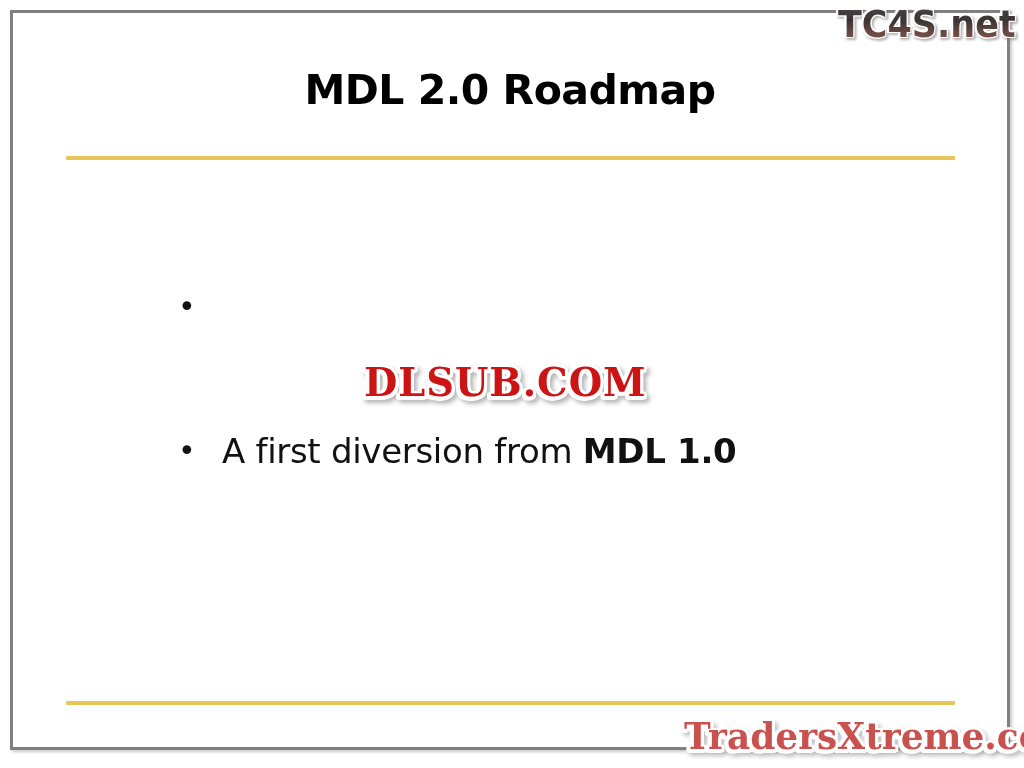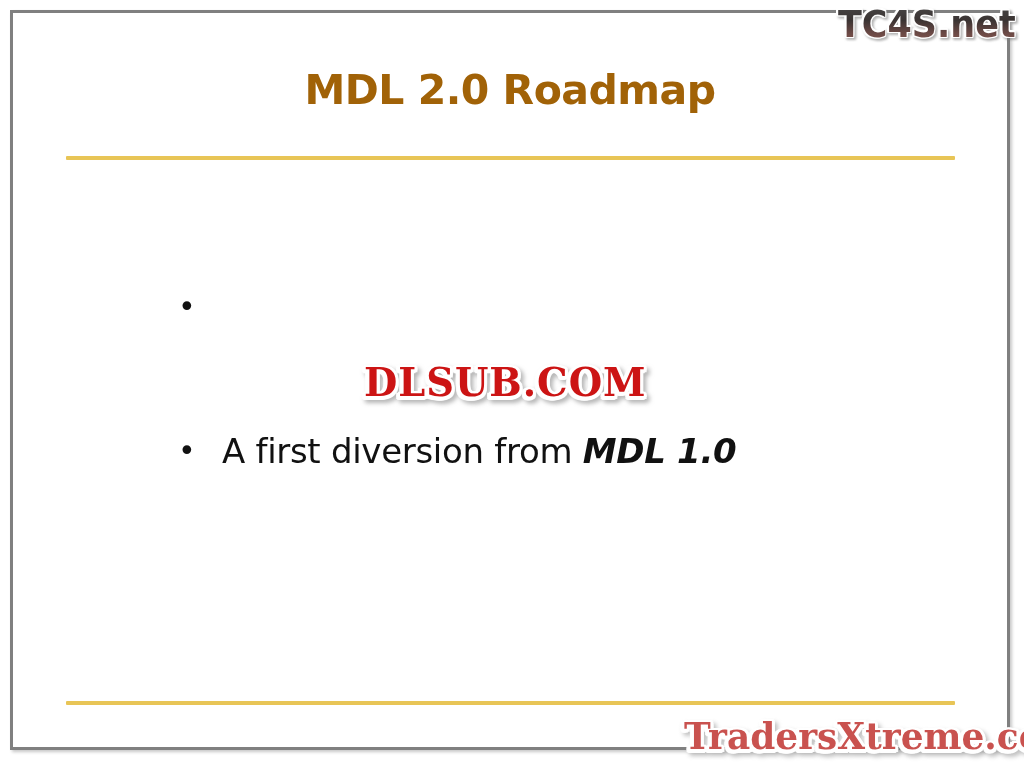--- a/index.html
+++ b/index.html
@@ -39,21 +39,21 @@
   #slide-title {
     position: absolute;
     left: 60px;
     top: 68px;
     width: 900px;
     text-align: center;
     font-family: "DejaVu Sans", sans-serif;
     font-weight: bold;
     font-size: 41px;
     letter-spacing: -0.5px;
-    color: #a16207;
+    color: #000000;
     line-height: 1.1;
     white-space: nowrap;
   }
 
   
   .gold-rule {
     position: absolute;
     left: 66px;
     width: 889px;
     height: 4px;
@@ -91,21 +91,21 @@
     text-align: left;
     padding-left: 8px;
     box-sizing: border-box;
   }
 
   .bullet-text {
     flex: 1 1 auto;
     max-width: 660px;
   }
 
-  .bullet-text .strong { font-weight: bold; font-style: italic; }
+  .bullet-text .strong { font-weight: bold; }
 
   #bullet-row-2 { margin-top: 94px; }
 
   
   .watermark {
     position: absolute;
     white-space: nowrap;
     pointer-events: none;
     user-select: none;
   }

